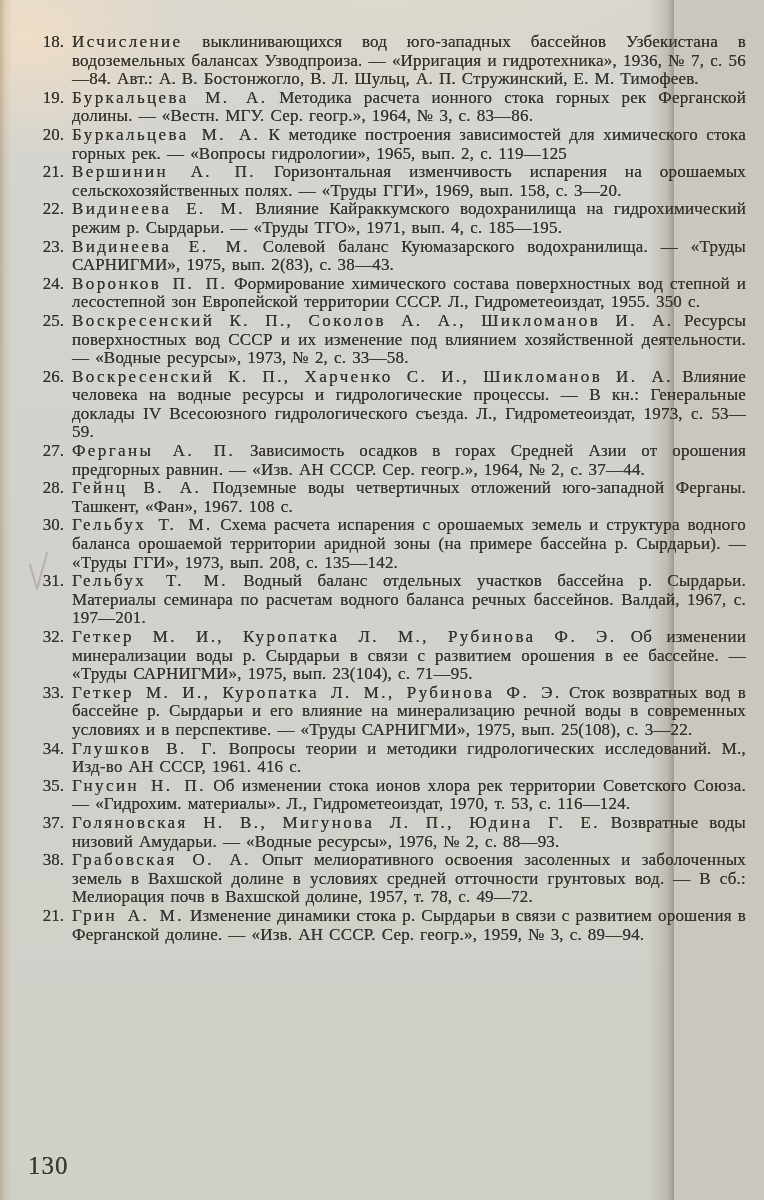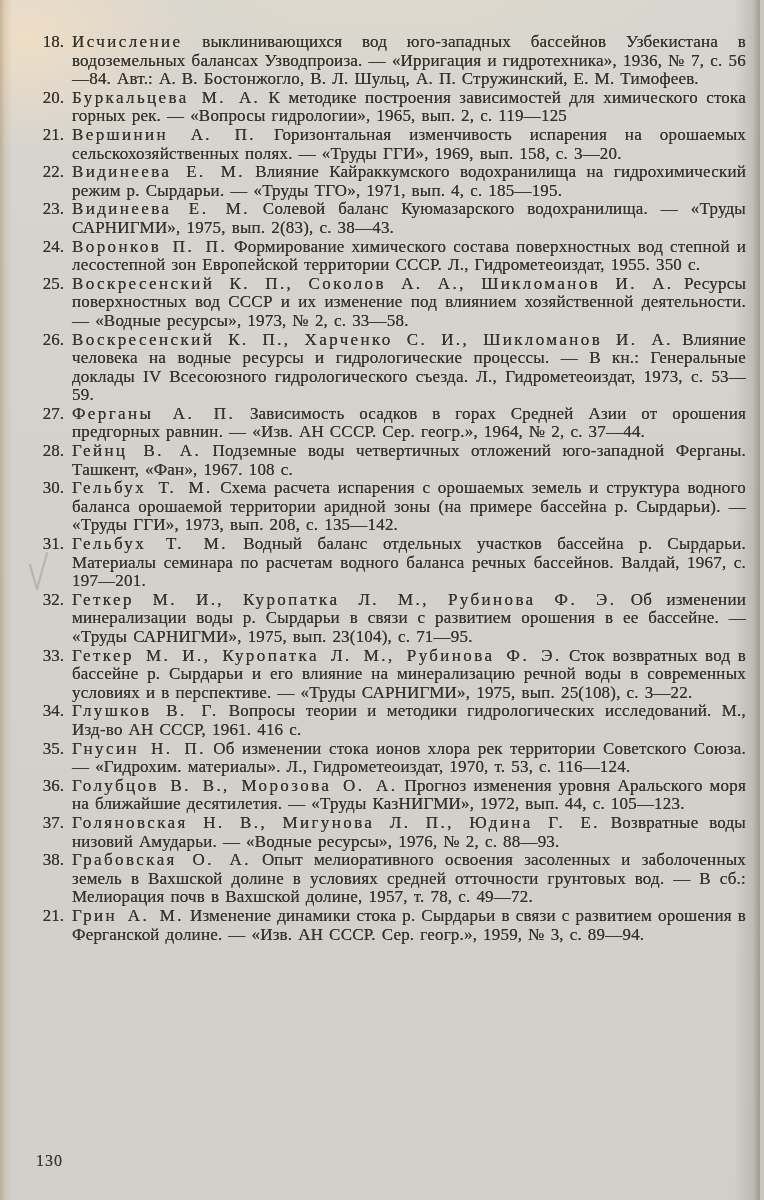--- a/index.html
+++ b/index.html
@@ -4,21 +4,21 @@
 <style>
   html,body{margin:0;padding:0;}
   body{
     width:764px;height:1200px;
     background:#c9c7c0;
     overflow:hidden;
     font-family:"Liberation Serif","DejaVu Serif",serif;
   }
   .page{
     position:relative;
-    width:760px;height:1200px;
+    width:674px;height:1200px;
     background:
       linear-gradient(90deg, rgba(171,146,108,0.55) 0px, rgba(171,146,108,0.18) 5px, rgba(0,0,0,0) 12px),
       linear-gradient(270deg, rgba(108,102,92,0.50) 0px, rgba(138,132,120,0.28) 7px, rgba(0,0,0,0) 26px),
       radial-gradient(ellipse 240px 170px at 25px 35px, rgba(240,222,198,0.95), rgba(240,222,198,0) 72%),
       radial-gradient(ellipse 500px 120px at 380px 0px, rgba(232,222,202,0.45), rgba(232,222,202,0) 80%),
       linear-gradient(180deg,#d6d5cf 0%, #d2d1cb 45%, #d0cfc8 100%);
   }
   .content{
     position:absolute;left:30px;top:33px;width:716px;
     color:#34322c;
@@ -38,24 +38,23 @@
     letter-spacing:0;
   }
   .entry .head{
     letter-spacing:2.4px;
     word-spacing:4px;
     margin-top:36px;
   }
   .page-number{
     position:absolute;left:28px;top:1152px;
     color:#3a3832;
-    font-size:16px;
+    font-size:25px;
     letter-spacing:1px;
     text-shadow:0 0 0.5px rgba(52,50,44,0.85);
-    margin-left:8px;
   }
   .checkmark{
     position:absolute;left:27px;top:549px;
     opacity:0.75;
   }
 </style>
 </head>
 <body>
 
 <div class="page">
@@ -64,20 +63,25 @@
     <path d="M3 16 L10 40 L20 4" fill="none" stroke="#adaba4" stroke-width="2.2" stroke-linecap="round" stroke-linejoin="round"></path>
   </svg>
 
   <div class="content" id="entries">
   <div class="entry">
     <span class="num">18.</span>
     <span class="head">Исчисление</span>
     <span class="body">выклинивающихся вод юго-западных бассейнов Узбекистана в водоземельных балансах Узводпроиза. — «Ирригация и гидротехника», 1936, № 7, с. 56—84. Авт.: А. В. Бостонжогло, В. Л. Шульц, А. П. Стружинский, Е. М. Тимофеев.</span>
   </div>
 
+  <div class="entry">
+    <span class="num">19.</span>
+    <span class="head">Буркальцева М. А.</span>
+    <span class="body">Методика расчета ионного стока горных рек Ферганской долины. — «Вестн. МГУ. Сер. геогр.», 1964, № 3, с. 83—86.</span>
+  </div>
 
   <div class="entry">
     <span class="num">20.</span>
     <span class="head">Буркальцева М. А.</span>
     <span class="body">К методике построения зависимостей для химического стока горных рек. — «Вопросы гидрологии», 1965, вып. 2, с. 119—125</span>
   </div>
 
   <div class="entry">
     <span class="num">21.</span>
     <span class="head">Вершинин А. П.</span>
@@ -156,25 +160,20 @@
     <span class="head">Глушков В. Г.</span>
     <span class="body">Вопросы теории и методики гидрологических исследований. М., Изд-во АН СССР, 1961. 416 с.</span>
   </div>
 
   <div class="entry">
     <span class="num">35.</span>
     <span class="head">Гнусин Н. П.</span>
     <span class="body">Об изменении стока ионов хлора рек территории Советского Союза. — «Гидрохим. материалы». Л., Гидрометеоиздат, 1970, т. 53, с. 116—124.</span>
   </div>
 
-  <div class="entry">
-    <span class="num">36.</span>
-    <span class="head">Голубцов В. В., Морозова О. А.</span>
-    <span class="body">Прогноз изменения уровня Аральского моря на ближайшие десятилетия. — «Труды КазНИГМИ», 1972, вып. 44, с. 105—123.</span>
-  </div>
 
   <div class="entry">
     <span class="num">37.</span>
     <span class="head">Голяновская Н. В., Мигунова Л. П., Юдина Г. Е.</span>
     <span class="body">Возвратные воды низовий Амударьи. — «Водные ресурсы», 1976, № 2, с. 88—93.</span>
   </div>
 
   <div class="entry">
     <span class="num">38.</span>
     <span class="head">Грабовская О. А.</span>

